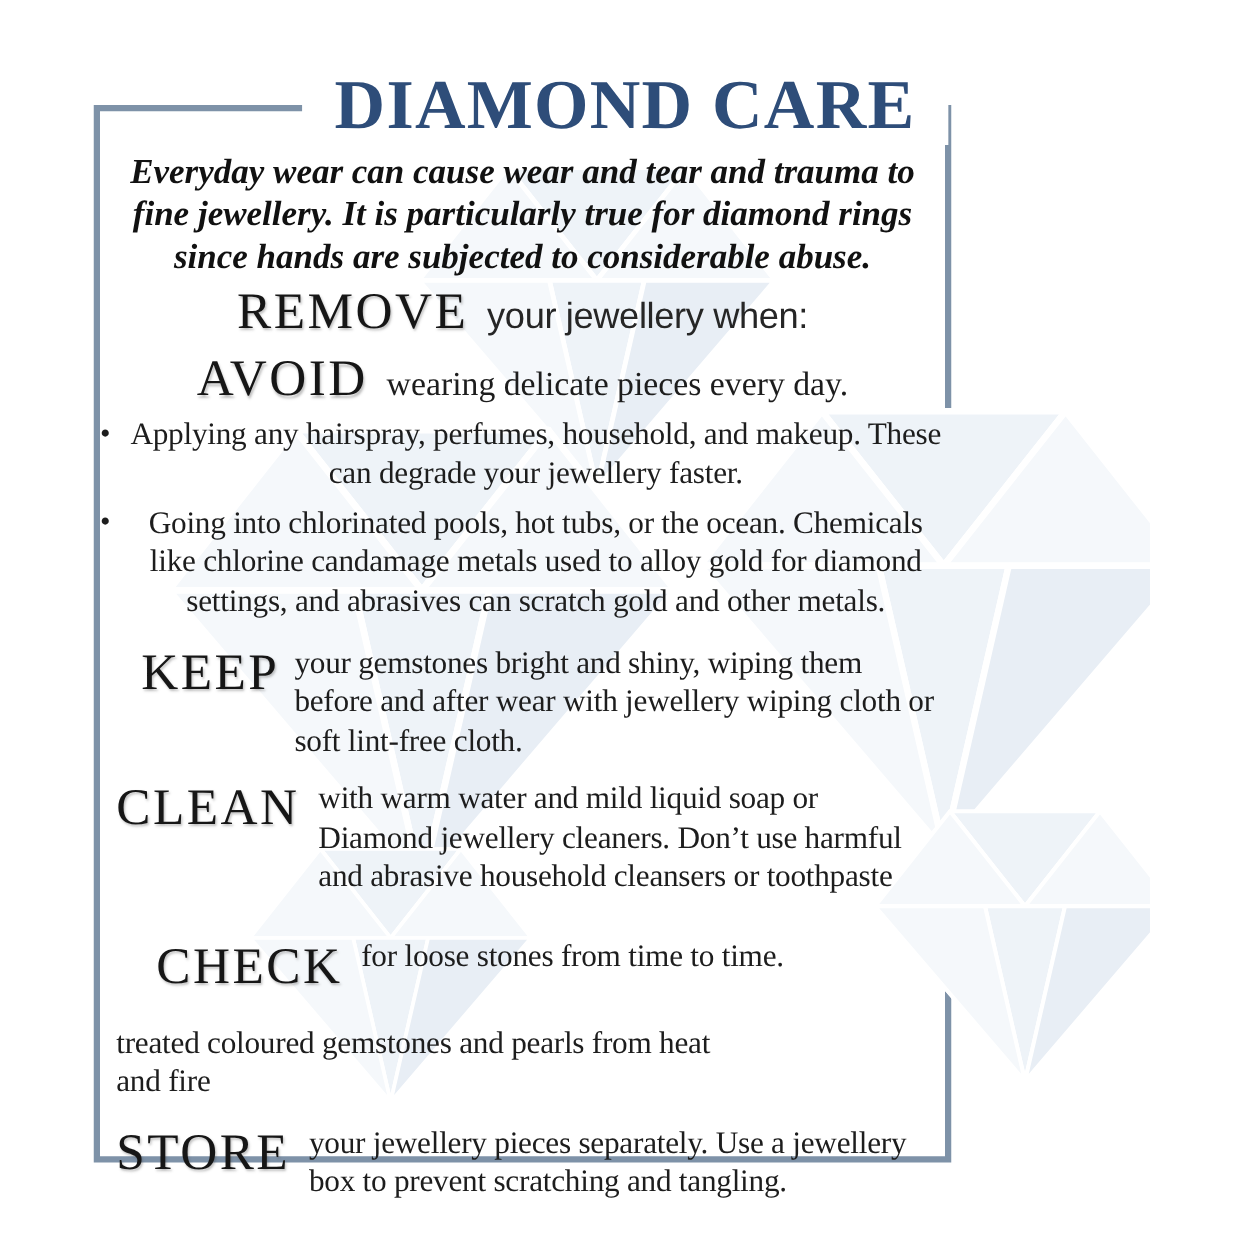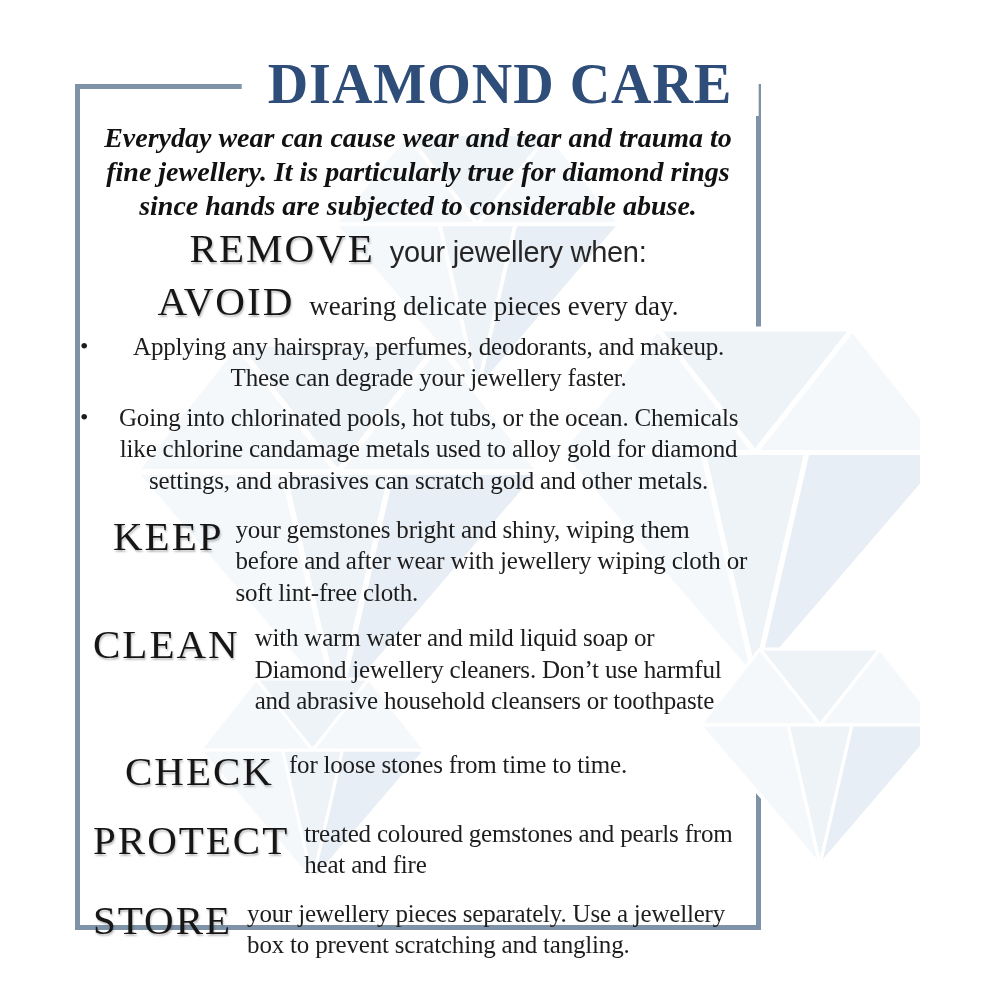--- a/index.html
+++ b/index.html
@@ -119,21 +119,21 @@
         <span class="desc-sans">your jewellery when:</span>
       </div>
 
       <div class="row row-avoid">
         <span class="kw">AVOID</span>
         <span class="desc-serif">wearing delicate pieces every day.</span>
       </div>
 
       <div class="bullet bullet-1">
         <span class="dot">•</span>
-        <span class="btxt">Applying any hairspray, perfumes, deodorants, and makeup. These can degrade your jewellery faster.</span>
+        <span class="btxt">Applying any hairspray, perfumes, household, and makeup. These can degrade your jewellery faster.</span>
       </div>
 
       <div class="bullet bullet-2">
         <span class="dot">•</span>
         <span class="btxt">Going into chlorinated pools, hot tubs, or the ocean. Chemicals like chlorine candamage metals used to alloy gold for diamond settings, and abrasives can scratch gold and other metals.</span>
       </div>
 
       <div class="sec sec-keep">
         <span class="kw">KEEP</span>
         <span class="stxt">your gemstones bright and shiny, wiping them before and after wear with jewellery wiping cloth or soft lint-free cloth.</span>
@@ -143,21 +143,20 @@
         <span class="kw">CLEAN</span>
         <span class="stxt">with warm water and mild liquid soap or Diamond jewellery cleaners. Don’t use harmful and abrasive household cleansers or toothpaste</span>
       </div>
 
       <div class="sec sec-check">
         <span class="kw">CHECK</span>
         <span class="stxt">for loose stones from time to time.</span>
       </div>
 
       <div class="sec sec-protect">
-        <span class="kw">PROTECT</span>
         <span class="stxt">treated coloured gemstones and pearls from heat and fire</span>
       </div>
 
       <div class="sec sec-store">
         <span class="kw">STORE</span>
         <span class="stxt">your jewellery pieces separately. Use a jewellery box to prevent scratching and tangling.</span>
       </div>
 
     </div>
   </div>

